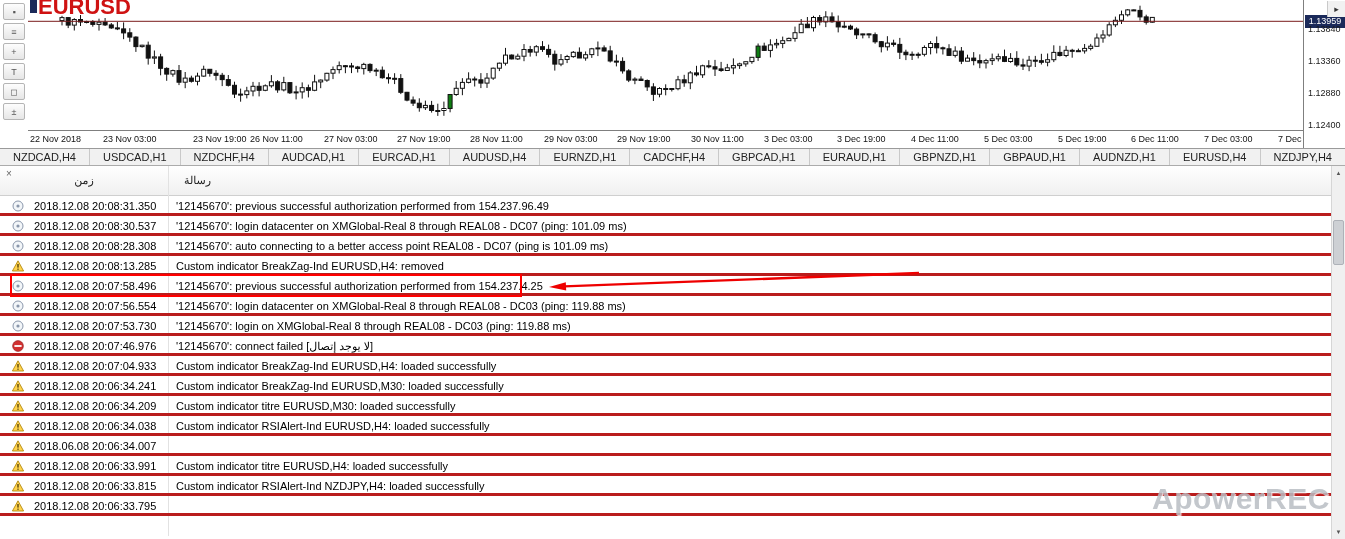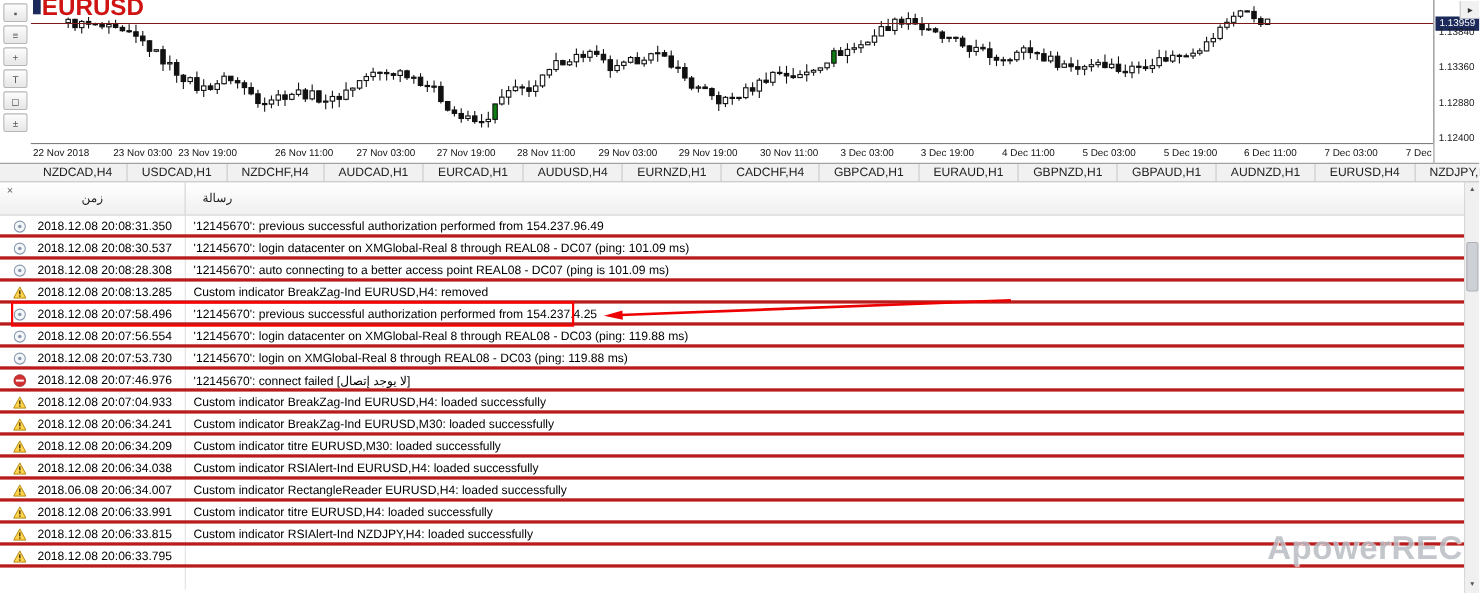--- a/index.html
+++ b/index.html
@@ -24,21 +24,21 @@
   #price-axis{position:absolute;left:1303px;top:0;width:42px;height:148px;border-left:1px solid #7f7f7f;background:#fff;}
   .ptick{position:absolute;left:4px;font-size:9px;color:#1a1a1a;white-space:nowrap;}
   #current-price-box{position:absolute;left:1px;width:40px;height:13px;background:#1b2a5a;color:#fff;
     font-size:9px;line-height:13px;text-align:center;}
   #time-axis{position:absolute;left:28px;top:130px;width:1275px;height:18px;border-top:1px solid #7f7f7f;background:#fff;overflow:hidden;}
   .tlabel{position:absolute;top:3px;font-size:9px;color:#111;white-space:nowrap;}
 
   
   #tabbar{position:absolute;left:0;top:148px;width:1345px;height:18px;background:#f1f1f1;
     border-top:1px solid #9a9a9a;border-bottom:1px solid #ababab;display:flex;align-items:stretch;
-    overflow:hidden;padding-left:26px;}
+    overflow:hidden;}
   .tab{display:flex;align-items:center;padding:0 13px;border-right:1px solid #c9c9c9;
     font-size:11px;color:#222;white-space:nowrap;cursor:default;}
   #tab-scroll-right{position:absolute;right:0;top:1px;width:18px;height:16px;background:#f1f1f1;
     border-left:1px solid #c9c9c9;display:flex;align-items:center;justify-content:center;font-size:9px;color:#333;}
 
   
   #journal{position:absolute;left:0;top:166px;width:1331px;height:373px;background:#fff;}
   #journal-header{position:absolute;left:0;top:0;width:100%;height:30px;
     background:linear-gradient(#ffffff,#f0f0f0);border-bottom:1px solid #cfcfcf;}
   #col-time{position:absolute;left:0;top:8px;width:168px;text-align:center;color:#222;}
@@ -451,21 +451,21 @@
   <div id="price-axis">
     <div id="current-price-box" style="top: 15px;">1.13959</div>
   <div class="ptick" style="top: 24px;">1.13840</div>
       <div class="ptick" style="top: 56px;">1.13360</div>
       <div class="ptick" style="top: 88px;">1.12880</div>
       <div class="ptick" style="top: 120px;">1.12400</div>
     </div>
   <div id="time-axis">
       <div class="tlabel" style="left: 2px;">22 Nov 2018</div>
       <div class="tlabel" style="left: 75px;">23 Nov 03:00</div>
-      <div class="tlabel" style="left: 134px; text-align: center;">23 Nov 19:00</div>
+      <div class="tlabel" style="left: 165px; text-align: center;">23 Nov 19:00</div>
       <div class="tlabel" style="left: 222px;">26 Nov 11:00</div>
       <div class="tlabel" style="left: 296px;">27 Nov 03:00</div>
       <div class="tlabel" style="left: 369px;">27 Nov 19:00</div>
       <div class="tlabel" style="left: 442px;">28 Nov 11:00</div>
       <div class="tlabel" style="left: 516px;">29 Nov 03:00</div>
       <div class="tlabel" style="left: 589px;">29 Nov 19:00</div>
       <div class="tlabel" style="left: 663px;">30 Nov 11:00</div>
       <div class="tlabel" style="left: 736px;">3 Dec 03:00</div>
       <div class="tlabel" style="left: 809px;">3 Dec 19:00</div>
       <div class="tlabel" style="left: 883px;">4 Dec 11:00</div>
@@ -607,21 +607,20 @@
           <span class="rt">2018.12.08 20:06:34.038</span>
           <span class="rm">Custom indicator RSIAlert-Ind EURUSD,H4: loaded successfully</span>
         </div>
         <div class="jrow">
           <span class="ric"><svg width="12" height="12" viewBox="0 0 12 12">
               <polygon points="6,0.8 11.6,11 0.4,11" fill="#ffd34d" stroke="#a97e00" stroke-width="0.8"></polygon>
               <rect x="5.4" y="4" width="1.2" height="3.6" fill="#3a2c00"></rect>
               <rect x="5.4" y="8.6" width="1.2" height="1.2" fill="#3a2c00"></rect>
             </svg></span>
           <span class="rt">2018.06.08 20:06:34.007</span>
-          <span class="rm">Custom indicator RectangleReader EURUSD,H4: loaded successfully</span>
         </div>
         <div class="jrow">
           <span class="ric"><svg width="12" height="12" viewBox="0 0 12 12">
               <polygon points="6,0.8 11.6,11 0.4,11" fill="#ffd34d" stroke="#a97e00" stroke-width="0.8"></polygon>
               <rect x="5.4" y="4" width="1.2" height="3.6" fill="#3a2c00"></rect>
               <rect x="5.4" y="8.6" width="1.2" height="1.2" fill="#3a2c00"></rect>
             </svg></span>
           <span class="rt">2018.12.08 20:06:33.991</span>
           <span class="rm">Custom indicator titre EURUSD,H4: loaded successfully</span>
         </div>

